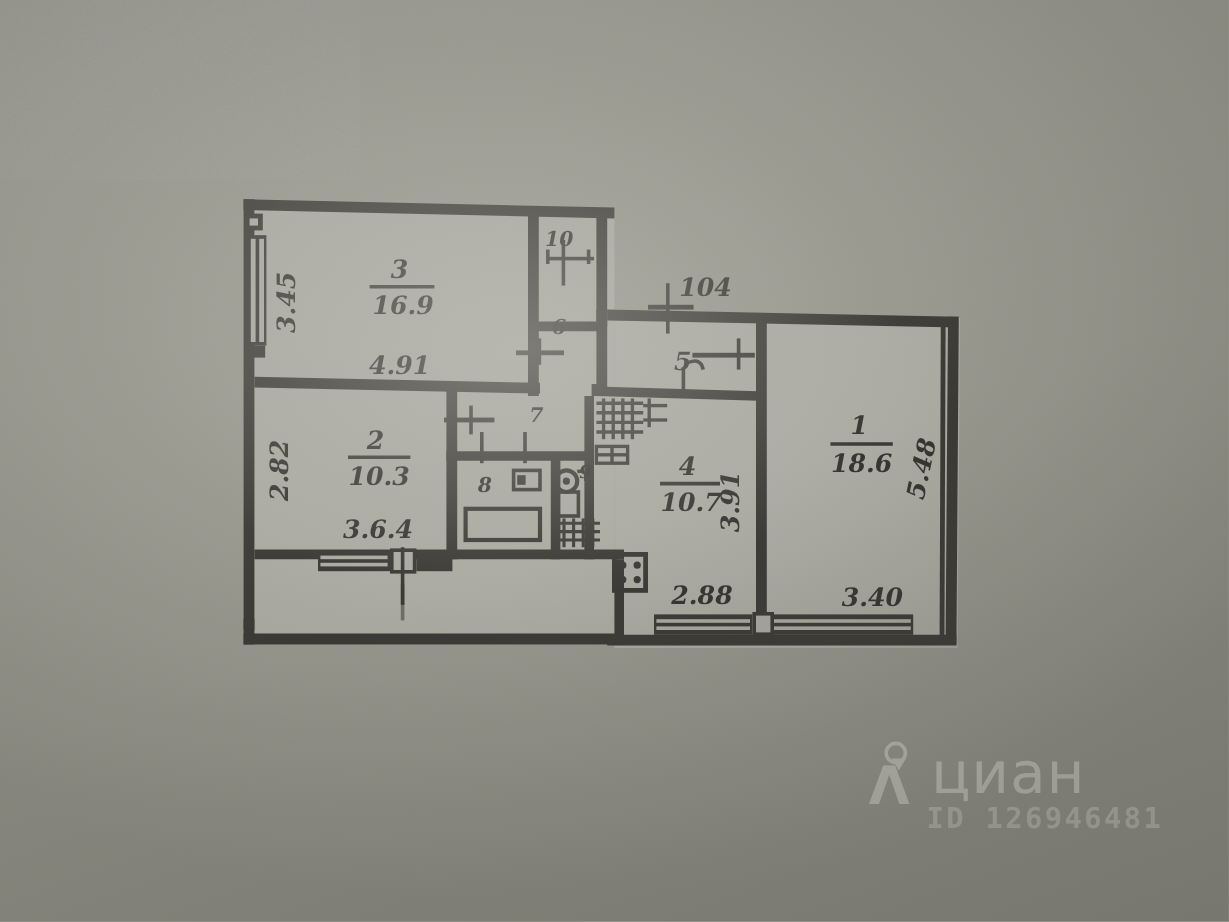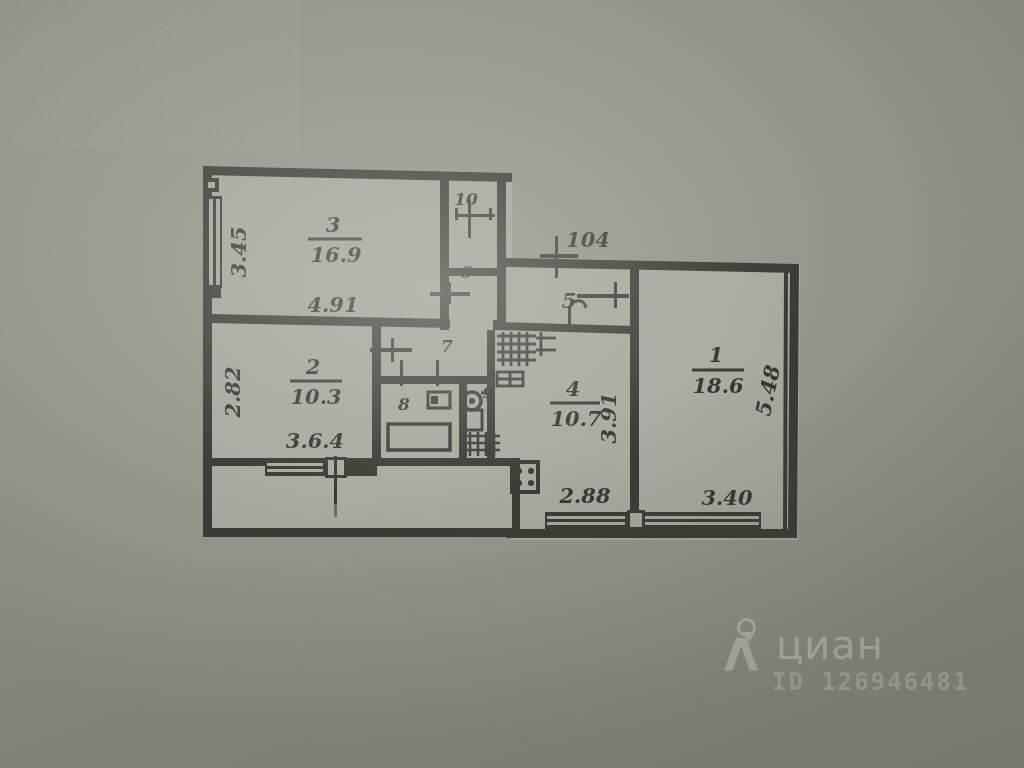--- a/index.html
+++ b/index.html
@@ -63,21 +63,21 @@
     content:"";position:absolute;left:3px;top:11px;
     width:0;height:0;border-left:6px solid transparent;border-right:6px solid transparent;
     border-top:10px solid #e9e9e4;
   }
   #wm-chev{
     position:absolute;left:0;top:22px;width:46px;height:32px;
     color:#e9e9e4;font-size:44px;line-height:32px;font-weight:700;
     font-family:"DejaVu Sans", sans-serif;
   }
   #wm-text{
-    color:#e9e9e4;font-size:40px;line-height:46px;letter-spacing:1px;
+    color:#e9e9e4;font-size:48px;line-height:46px;letter-spacing:1px;
     font-family:"DejaVu Sans", sans-serif;font-weight:400;
   }
   #wm-id{
     color:#d8d8d2;font-size:24px;letter-spacing:2px;margin-top:-4px;margin-left:48px;
     font-family:"DejaVu Sans Mono", monospace;font-weight:700;
     opacity:.85;
   }
 </style>
 </head>
 <body>

